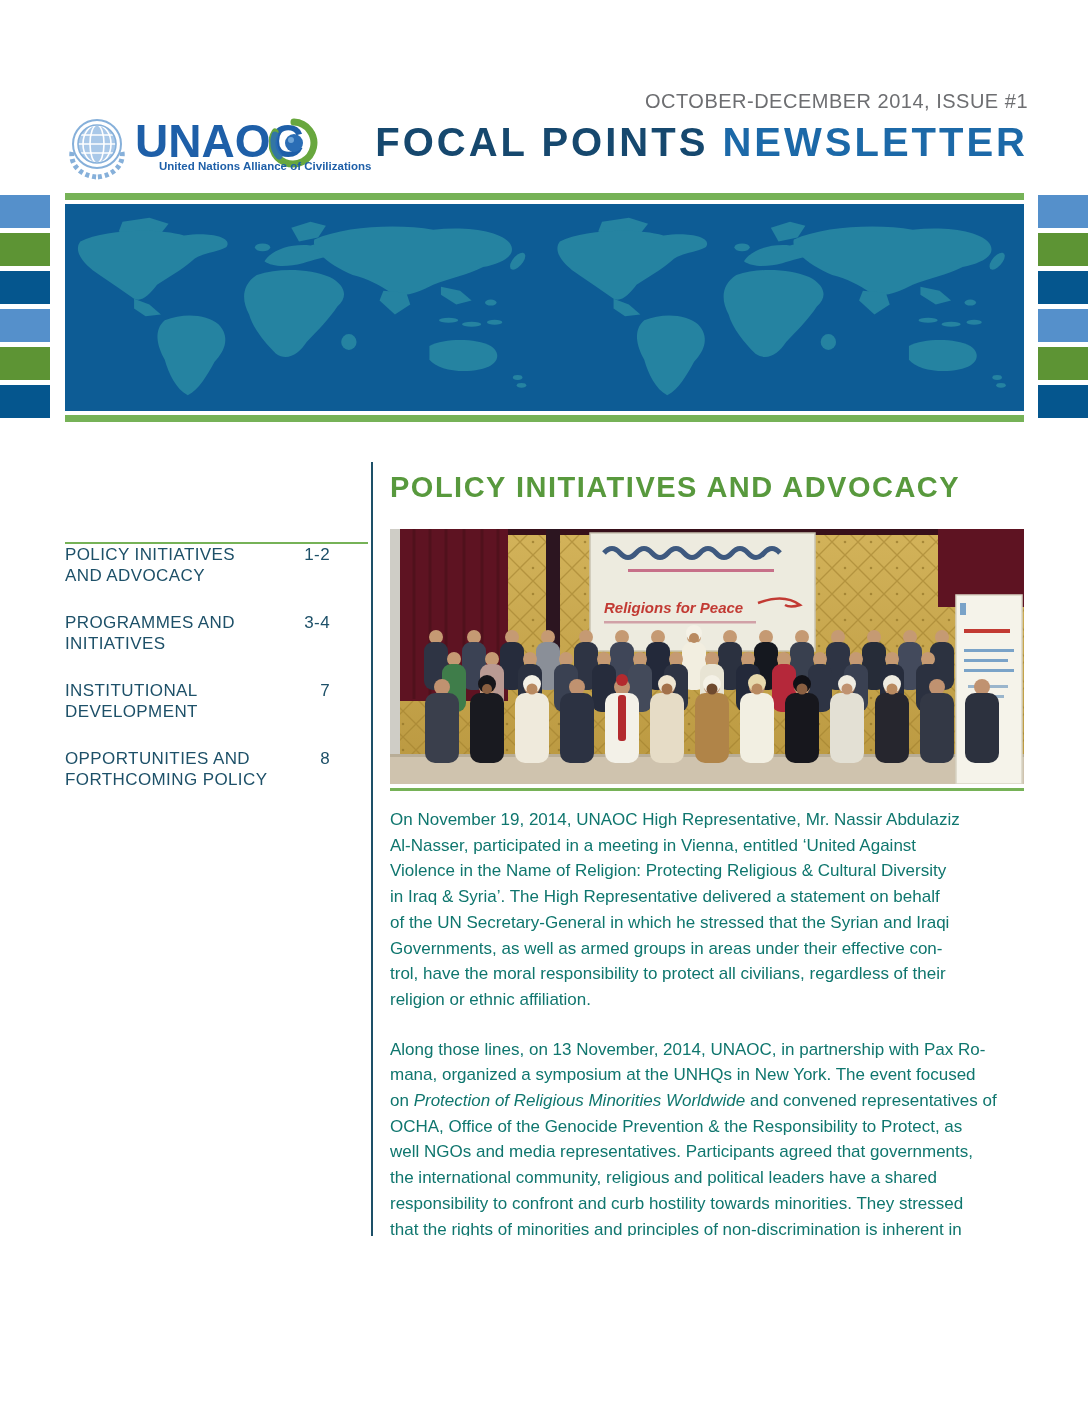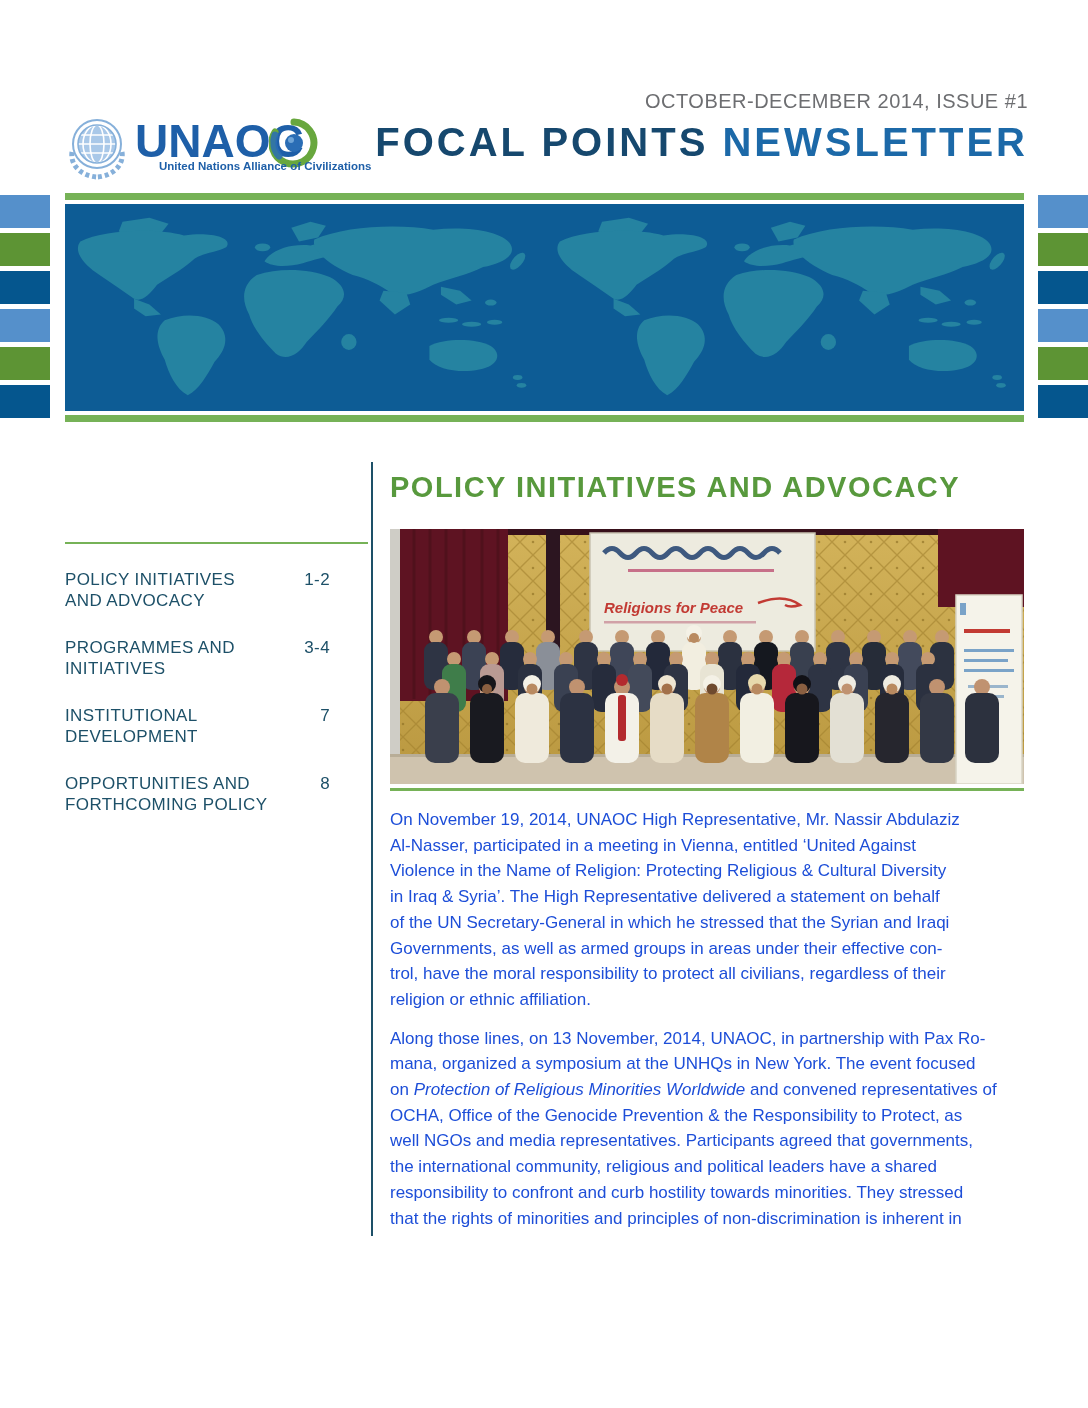--- a/index.html
+++ b/index.html
@@ -32,39 +32,39 @@
   .side-blocks.right { right:0; }
   .block { width:50px; height:33px; margin-bottom:5px; }
   .b-lblue { background:#5590cb; }
   .b-green { background:#5d9434; }
   .b-dblue { background:#05568e; }
 
   
   .sidebar { position:absolute; left:65px; top:536px; width:303px; }
   .sidebar h2 { font-size:24px; line-height:28px; font-weight:bold; color:#1d5068; letter-spacing:3px; }
   .sidebar .underline { margin-top:6px; height:2px; background:#76b257; width:100%; }
-  .toc { margin-top:25px; }
+  .toc { }
   .toc-row { display:flex; justify-content:space-between; width:265px; margin-bottom:26px;
              color:#1d5068; font-size:17px; line-height:21px; letter-spacing:0.4px; }
   .toc-label { white-space:pre-line; width:232px; }
   .toc-pages { text-align:right; }
 
   .v-divider { position:absolute; left:371px; top:462px; width:2px; height:885px; background:#1d5068; }
 
   
   .main-col { position:absolute; left:390px; top:462px; width:634px; }
   .section-heading { margin-top:8px; font-size:29px; line-height:34px; font-weight:bold;
                      color:#58993d; letter-spacing:1.5px; }
   .photo { margin-top:25px; width:634px; height:255px; display:block; }
   .article-heading { margin-top:19px; font-size:27px; line-height:30px; font-weight:bold;
                      color:#1b4e74; letter-spacing:0.5px; white-space:pre-line; }
   .article-rule { margin-top:4px; height:3px; background:#76b257; width:100%; }
-  .body-para { margin-top:16px; font-size:17px; line-height:25.7px; color:#1d4ed8;
+  .body-para { margin-top:16px; font-size:17px; line-height:25.7px; color:#0f766e;
                white-space:pre-line; }
-  .body-para.second { margin-top:13px; }
+  .body-para.second { margin-top:24px; }
   .body-para .it { font-style:italic; }
 </style>
 </head>
 <body>
 
 <div class="page">
 
   <div class="issue-line">OCTOBER-DECEMBER 2014, ISSUE #1</div>
 
   <div class="logo">

